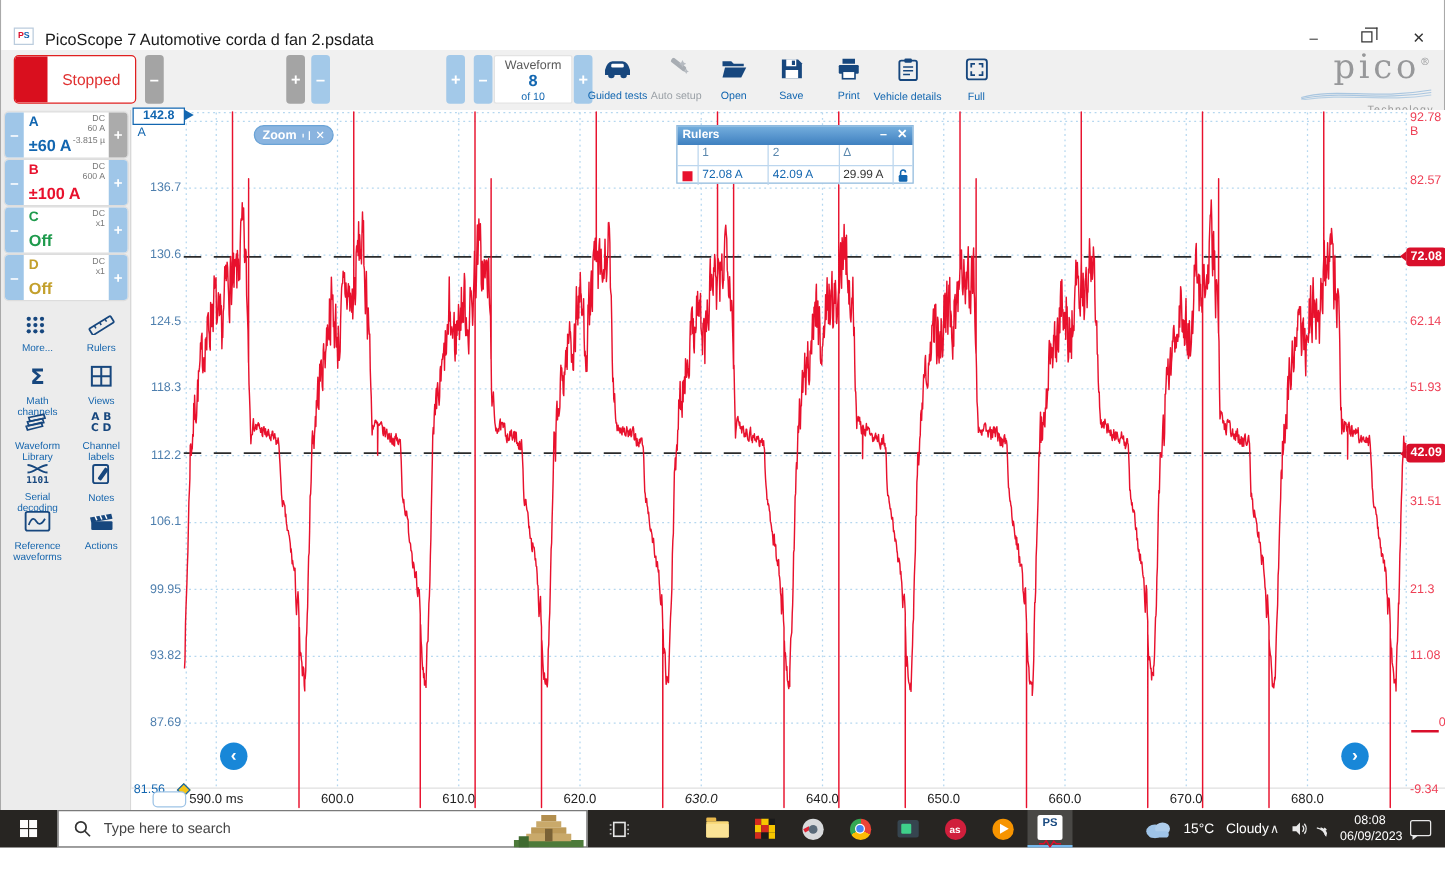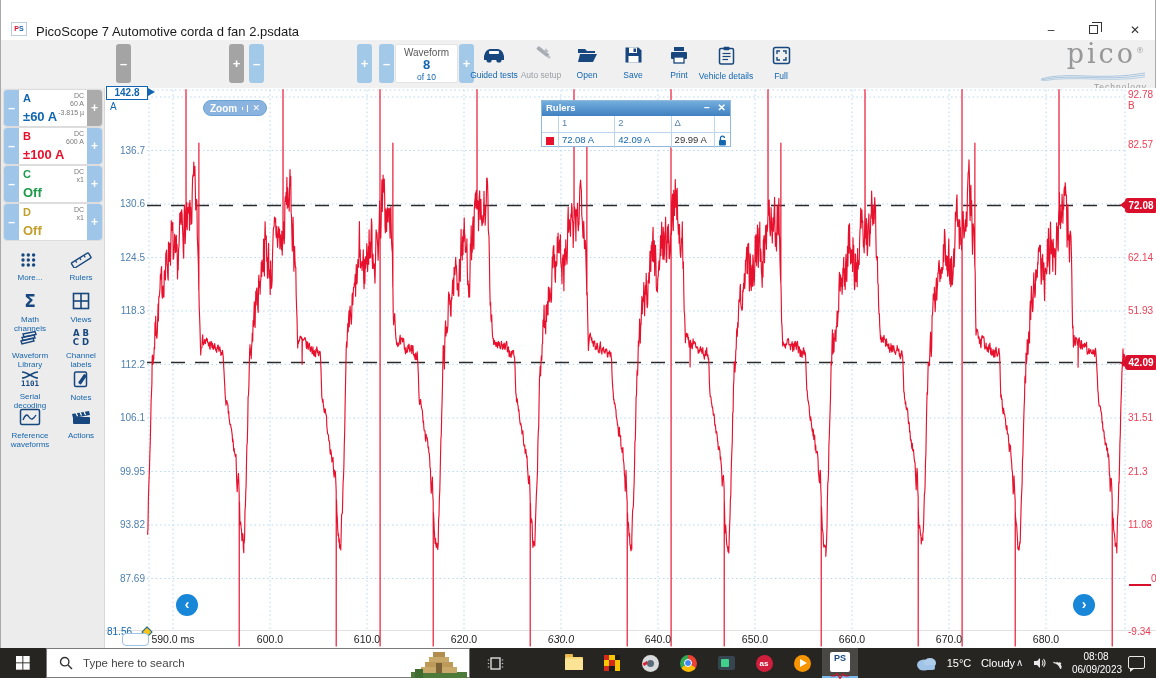--- a/index.html
+++ b/index.html
@@ -141,20 +141,24 @@
         </div>
       <div class="title-text">PicoScope 7 Automotive corda d fan 2.psdata</div>
       <div class="win-controls">
         <div class="win-btn">–</div>
         <div class="win-btn"><span class="restore-glyph"></span></div>
         <div class="win-btn">✕</div>
       </div>
     </div>
 
     <div class="toolbar">
+      <div class="stopped-btn">
+        <div class="stopped-block"></div>
+        <div class="stopped-label">Stopped</div>
+      </div>
 
       <div class="stepper gray" style="left:115px">–</div>
       <div class="stepper gray" style="left:228px">+</div>
 
       <div class="stepper blue" style="left:248px">–</div>
       <div class="stepper blue" style="left:356px">+</div>
 
       <div class="stepper blue" style="left:378px">–</div>
       <div class="tb-panel wf-panel" style="left:394px; width:63px">
         <div class="wf-title">Waveform</div>
@@ -411,21 +415,21 @@
         <div class="yl-label" style="top: 358.5px;">112.2</div>
         <div class="yl-label" style="top: 412px;">106.1</div>
         <div class="yl-label" style="top: 465.5px;">99.95</div>
         <div class="yl-label" style="top: 519px;">93.82</div>
         <div class="yl-label" style="top: 572.5px;">87.69</div>
       </div>
     <div id="right-axis">
         <div class="yr-label" style="top: 139px; text-align: right;">82.57</div>
         <div class="yr-label" style="top: 251.5px;">62.14</div>
         <div class="yr-label" style="top: 305px;">51.93</div>
-        <div class="yr-label" style="top: 412px;">31.51</div>
+        <div class="yr-label" style="top: 396px;">31.51</div>
         <div class="yr-label" style="top: 465.5px;">21.3</div>
         <div class="yr-label" style="top: 519px;">11.08</div>
         <div class="yr-label yr-zero" style="top: 572.5px; padding-left: 23px;">0.872</div>
         <div class="yr-label" style="top: 626px;">-9.34</div>
       </div>
     <div id="x-axis">
         <div class="x-label" style="left: 172px;">590.0 ms</div>
         <div class="x-label" style="left: 269px;">600.0</div>
         <div class="x-label" style="left: 366px;">610.0</div>
         <div class="x-label" style="left: 463px;">620.0</div>

